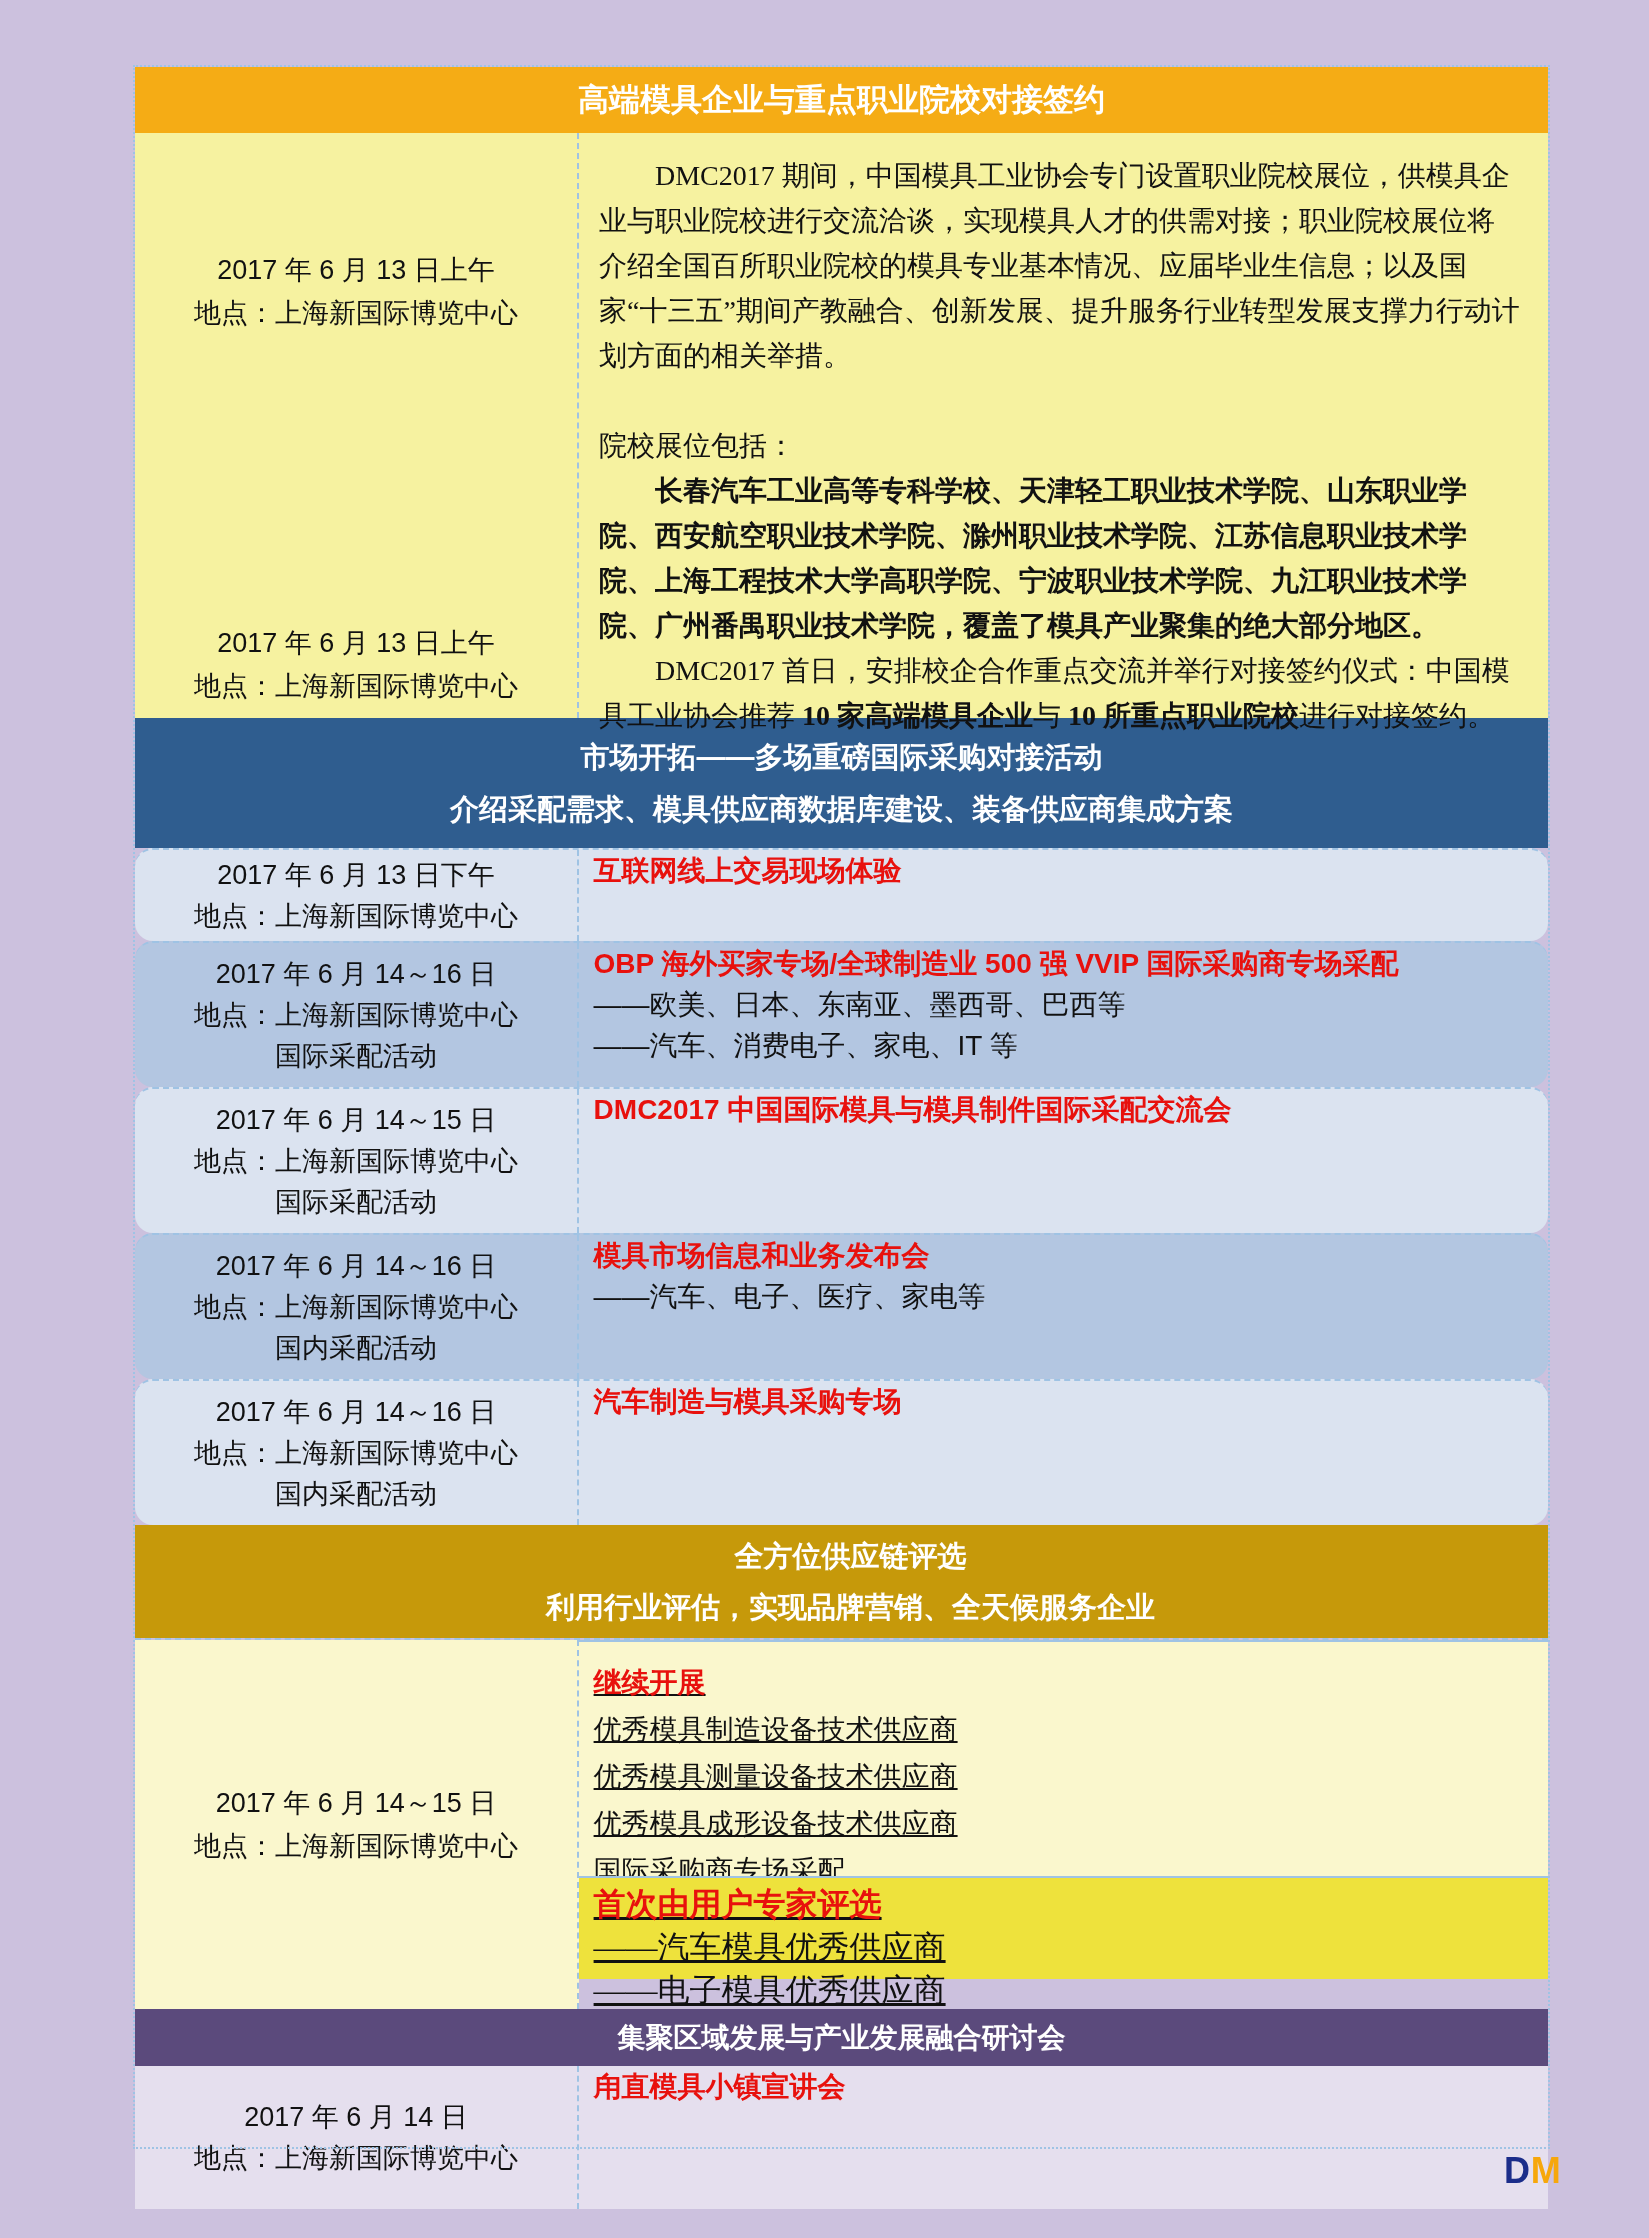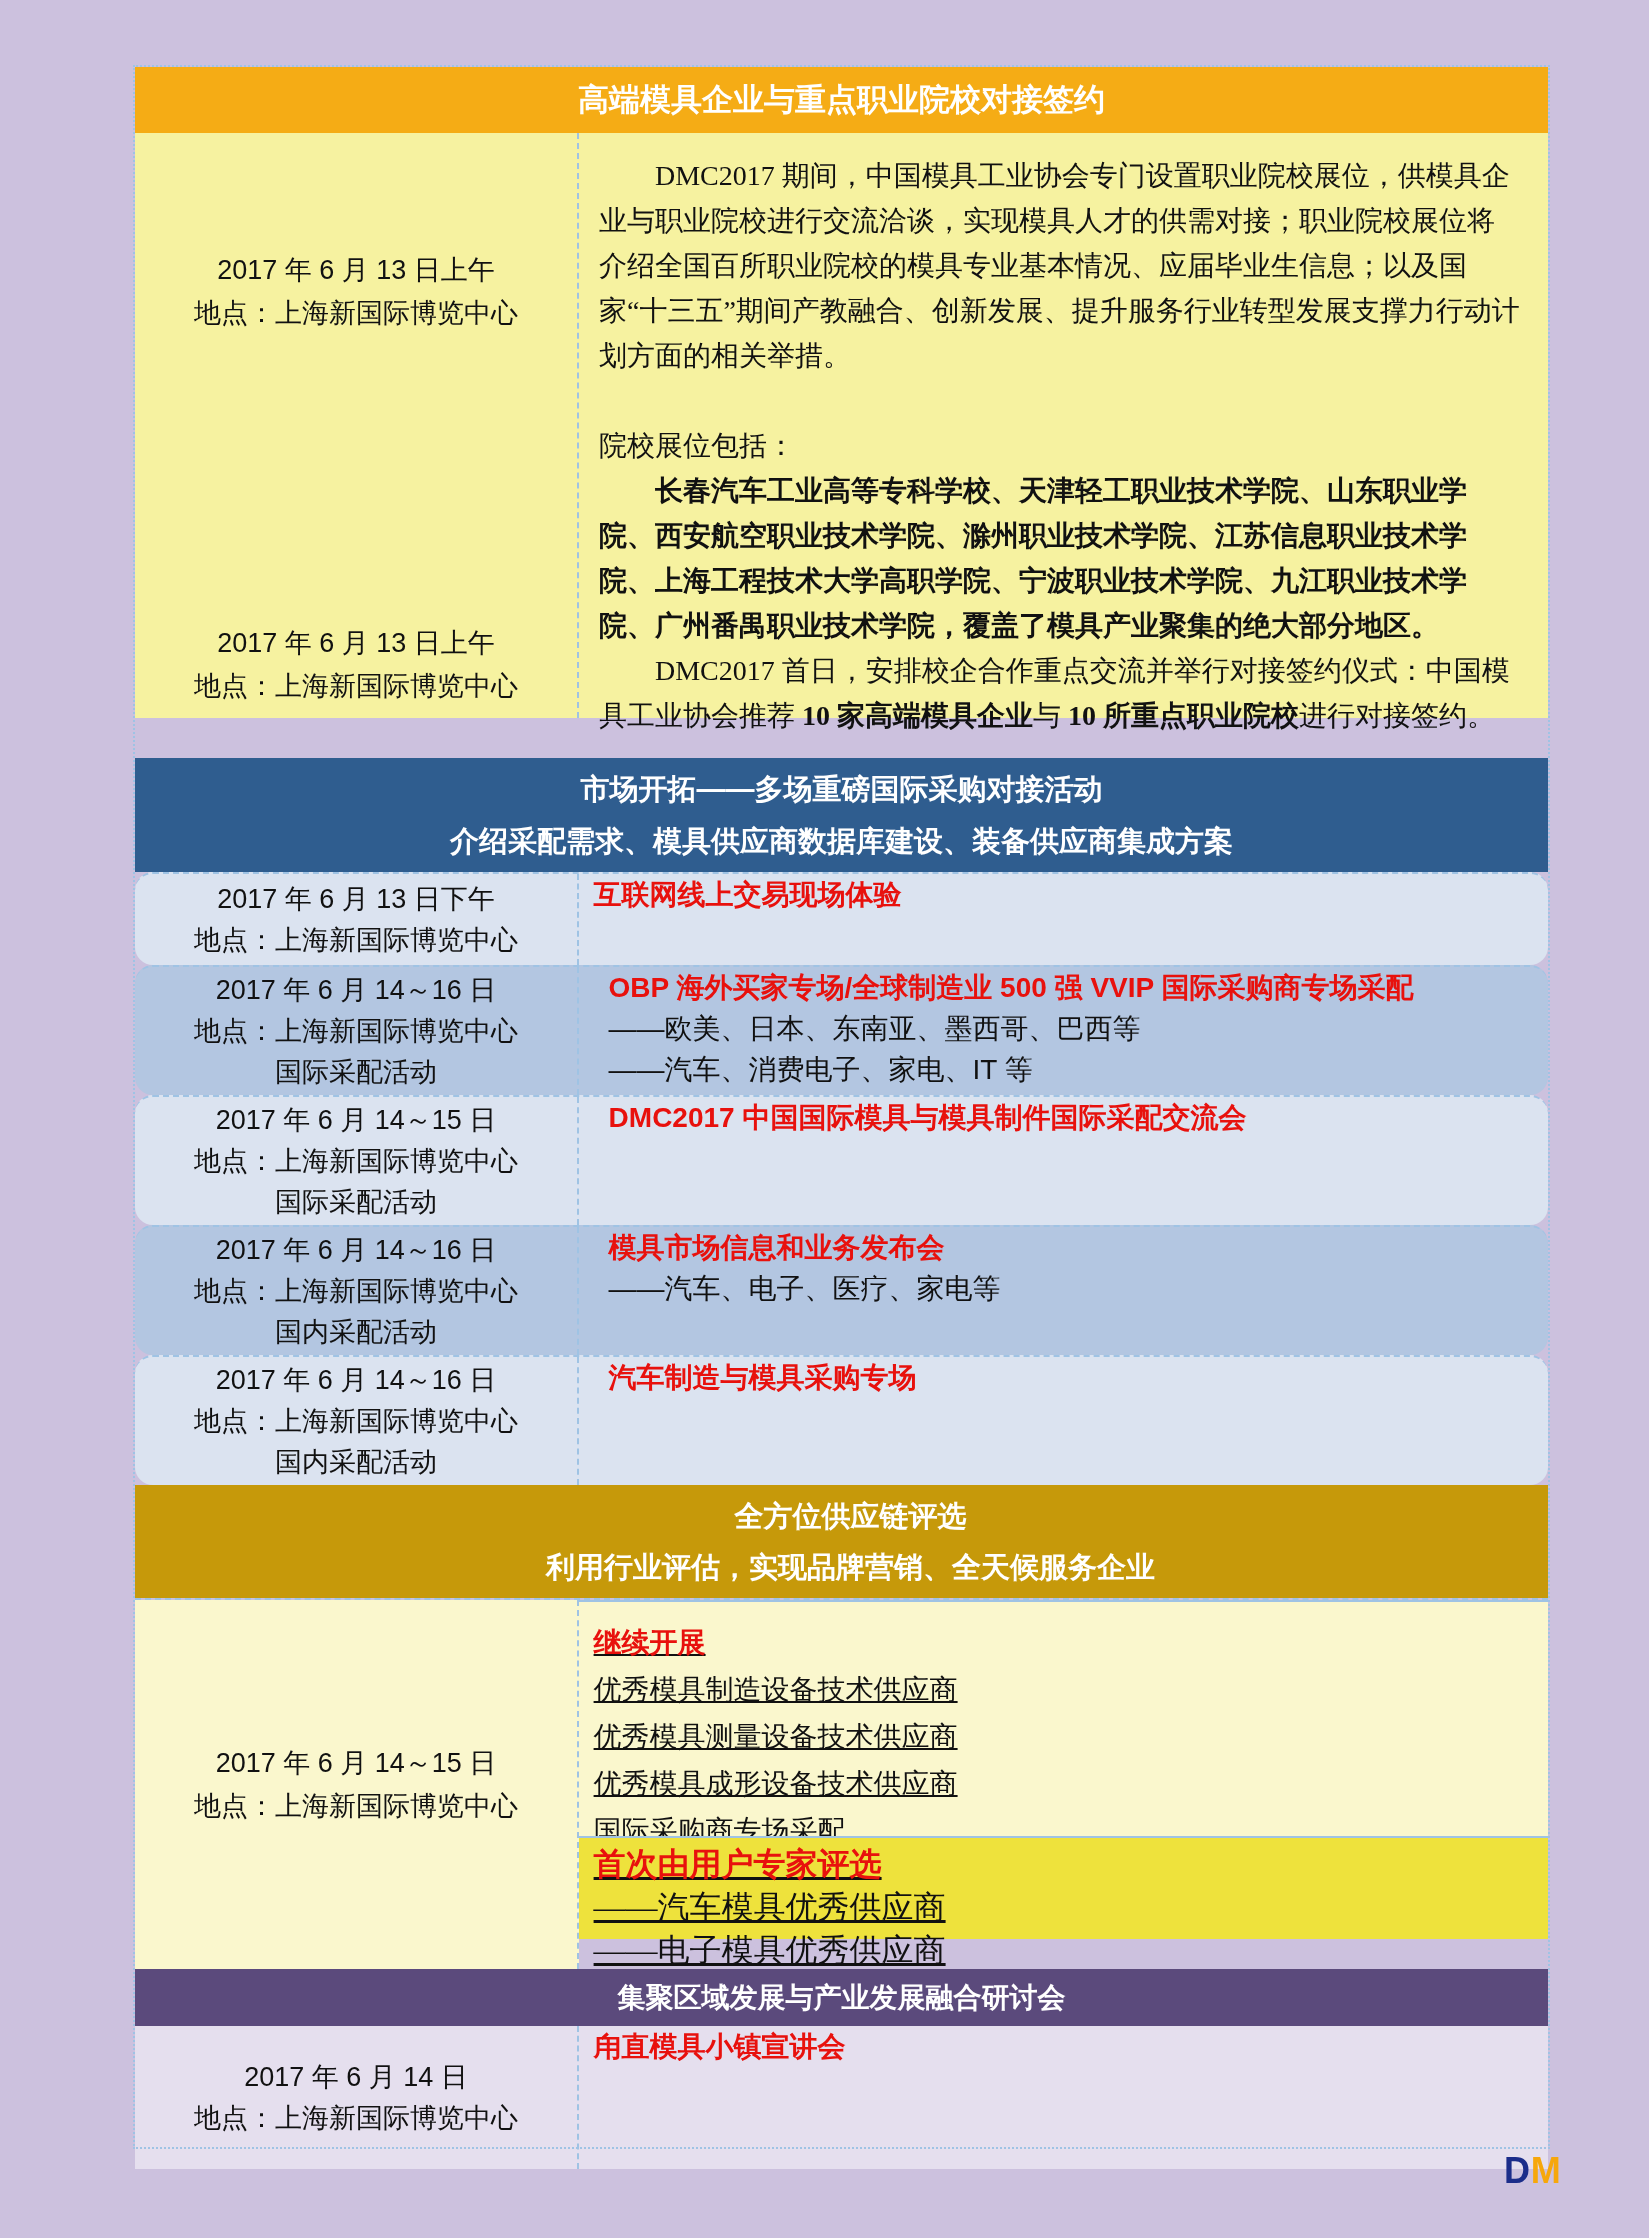--- a/index.html
+++ b/index.html
@@ -12,39 +12,39 @@
   *{margin:0;padding:0;box-sizing:border-box;}
   html,body{width:1649px;height:2239px;}
   body{background:var(--page_bg);font-family:"Liberation Sans",sans-serif;color:#111;}
   .page{position:relative;width:1649px;height:2239px;overflow:hidden;}
   .sheet{position:absolute;left:135px;top:67px;width:1413px;height:2080px;
          outline:2px dotted var(--border_blue);}
   
   .hdr{display:flex;flex-direction:column;align-items:center;justify-content:center;
        color:#fff;font-weight:bold;text-align:center;}
   .hdr.orange{height:66px;background:var(--header_orange);font-size:31px;}
-  .hdr.blue{height:114px;background:var(--header_blue);font-size:29px;line-height:52px;margin-top:40px;}
+  .hdr.blue{height:130px;background:var(--header_blue);font-size:29px;line-height:52px;}
   .hdr.gold{height:113px;background:var(--header_gold);font-size:29px;line-height:51px;padding-left:18px;}
   .hdr.purple{height:57px;background:var(--header_purple);font-size:28px;}
   
   .sec1{height:585px;background:var(--section_yellow);display:flex;}
   .sec1-left{position:relative;width:444px;flex:0 0 444px;
              border-right:2px dashed var(--border_blue);}
   .dateblock{position:absolute;left:0;width:100%;text-align:center;
              font-size:27px;line-height:43px;}
   .db1{top:116px;} .db2{top:489px;}
   .sec1-right{flex:1;padding:20px 28px 0 20px;
               font-family:"Liberation Serif",serif;font-size:28px;line-height:45px;}
   .sec1-right p.indent{text-indent:2em;}
   .sec1-right p.gap{margin-top:45px;}
   .sec1-right .bold{font-weight:bold;}
   
   .mrow{display:flex;border-top:2px dashed var(--border_blue);border-radius:18px;}
   .mrow.light{background:var(--row_light);} .mrow.dark{background:var(--row_dark);}
-  .h140{height:93px;} .h196{height:130px;gap:15px;}
+  .h140{height:93px;} .h196{height:146px;}
   .mleft{width:444px;flex:0 0 444px;border-right:2px dashed var(--border_blue);
          display:flex;flex-direction:column;align-items:center;justify-content:center;
          text-align:center;font-size:27px;line-height:41px;}
   .mright{flex:1;display:flex;flex-direction:column;
           padding-left:14.6px;font-family:Liberation Sans, sans-serif;
           font-size:28px;line-height:41px;}
   .rtitle{color:var(--red_text);font-weight:bold;}
   
   .supply{height:371px;display:flex;border-top:2px dashed var(--border_blue);}
   .s-left{width:444px;flex:0 0 444px;background:var(--supply_yellow);

